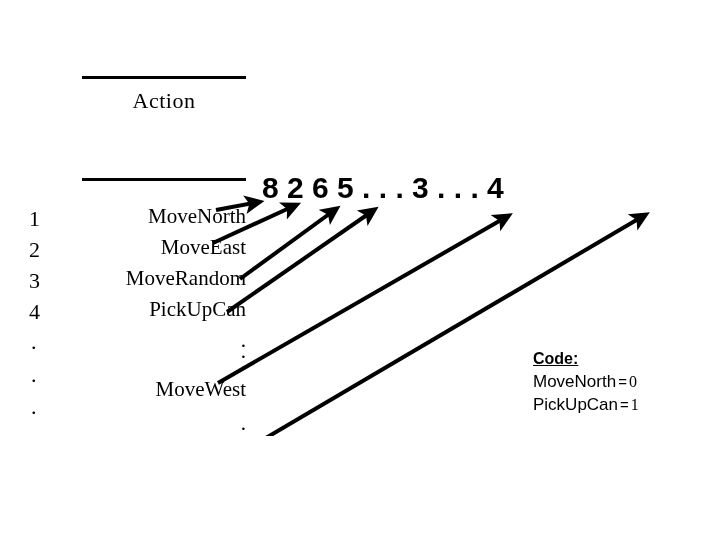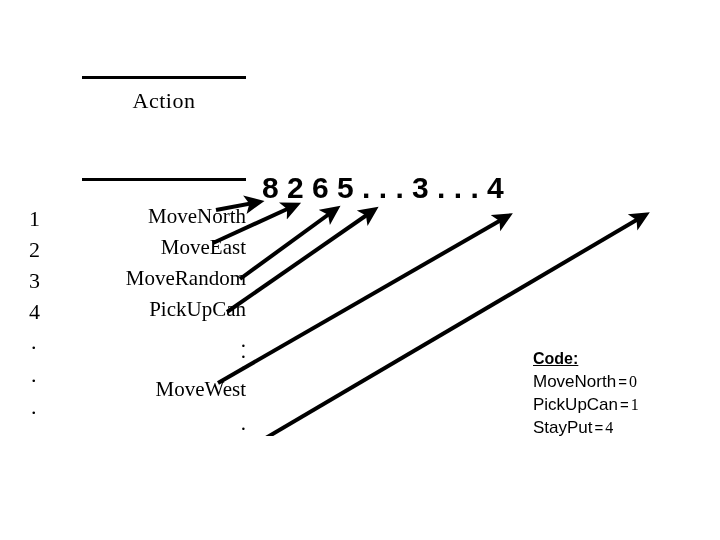--- a/index.html
+++ b/index.html
@@ -185,18 +185,15 @@
   </svg>
 
   <div id="legend">
     <span id="legend-title">Code:</span>
     <span class="legend-row">
       <span class="legend-name">MoveNorth</span><span class="legend-eq">=</span><span class="legend-val">0</span>
     </span>
     <span class="legend-row">
       <span class="legend-name">PickUpCan</span><span class="legend-eq">=</span><span class="legend-val">1</span>
     </span>
-    <span class="legend-row">
-      <span class="legend-name">StayPut</span><span class="legend-eq">=</span><span class="legend-val">4</span>
-    </span>
   </div>
 
 </div>
 
 </body></html>

